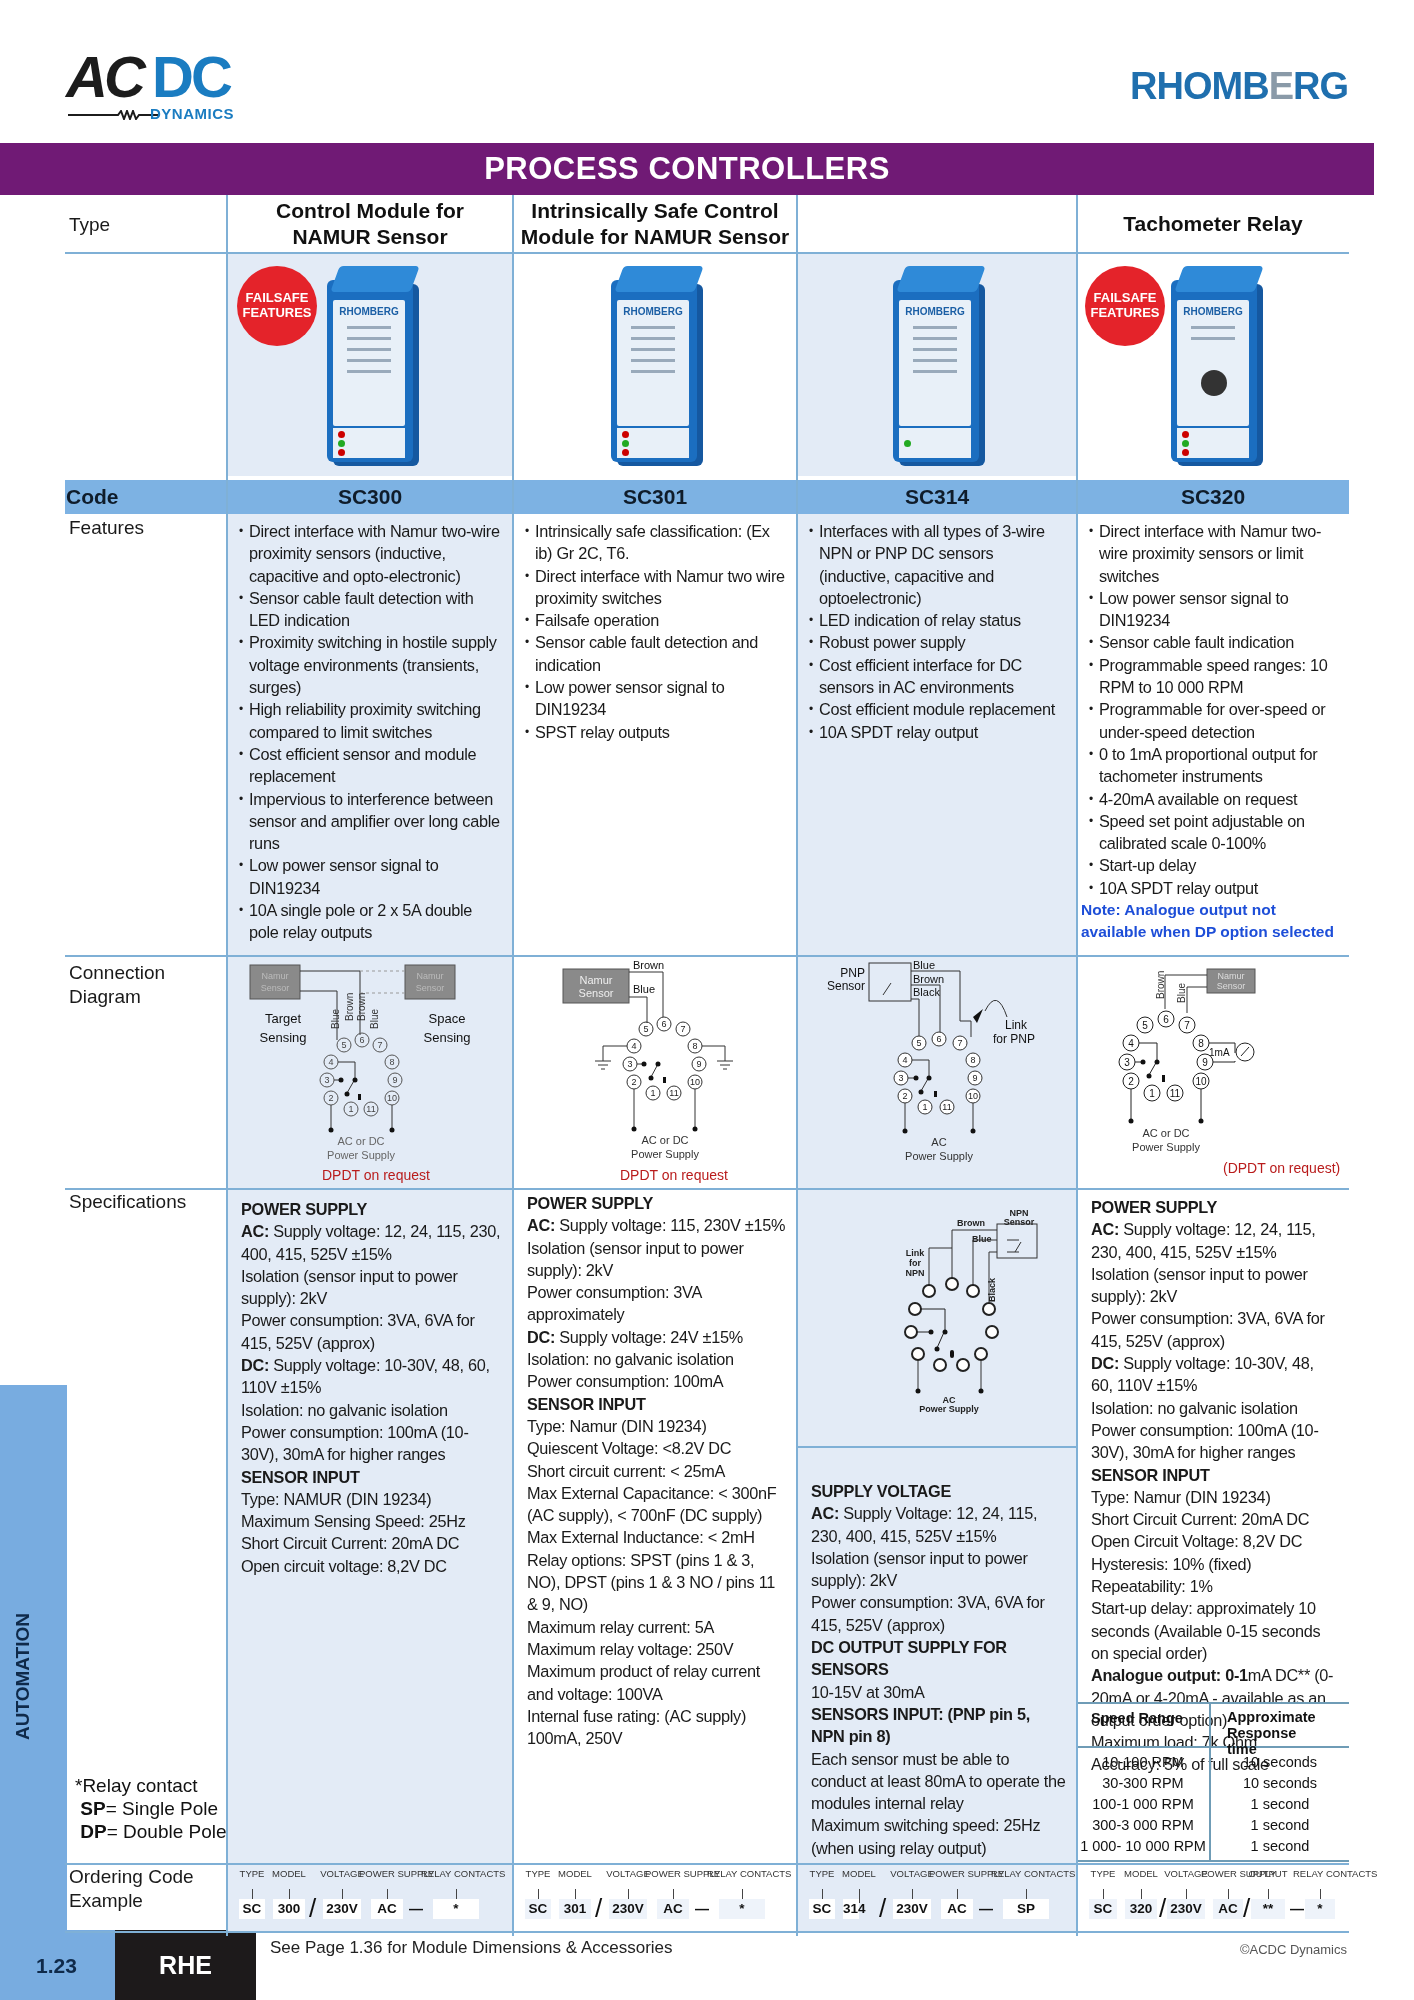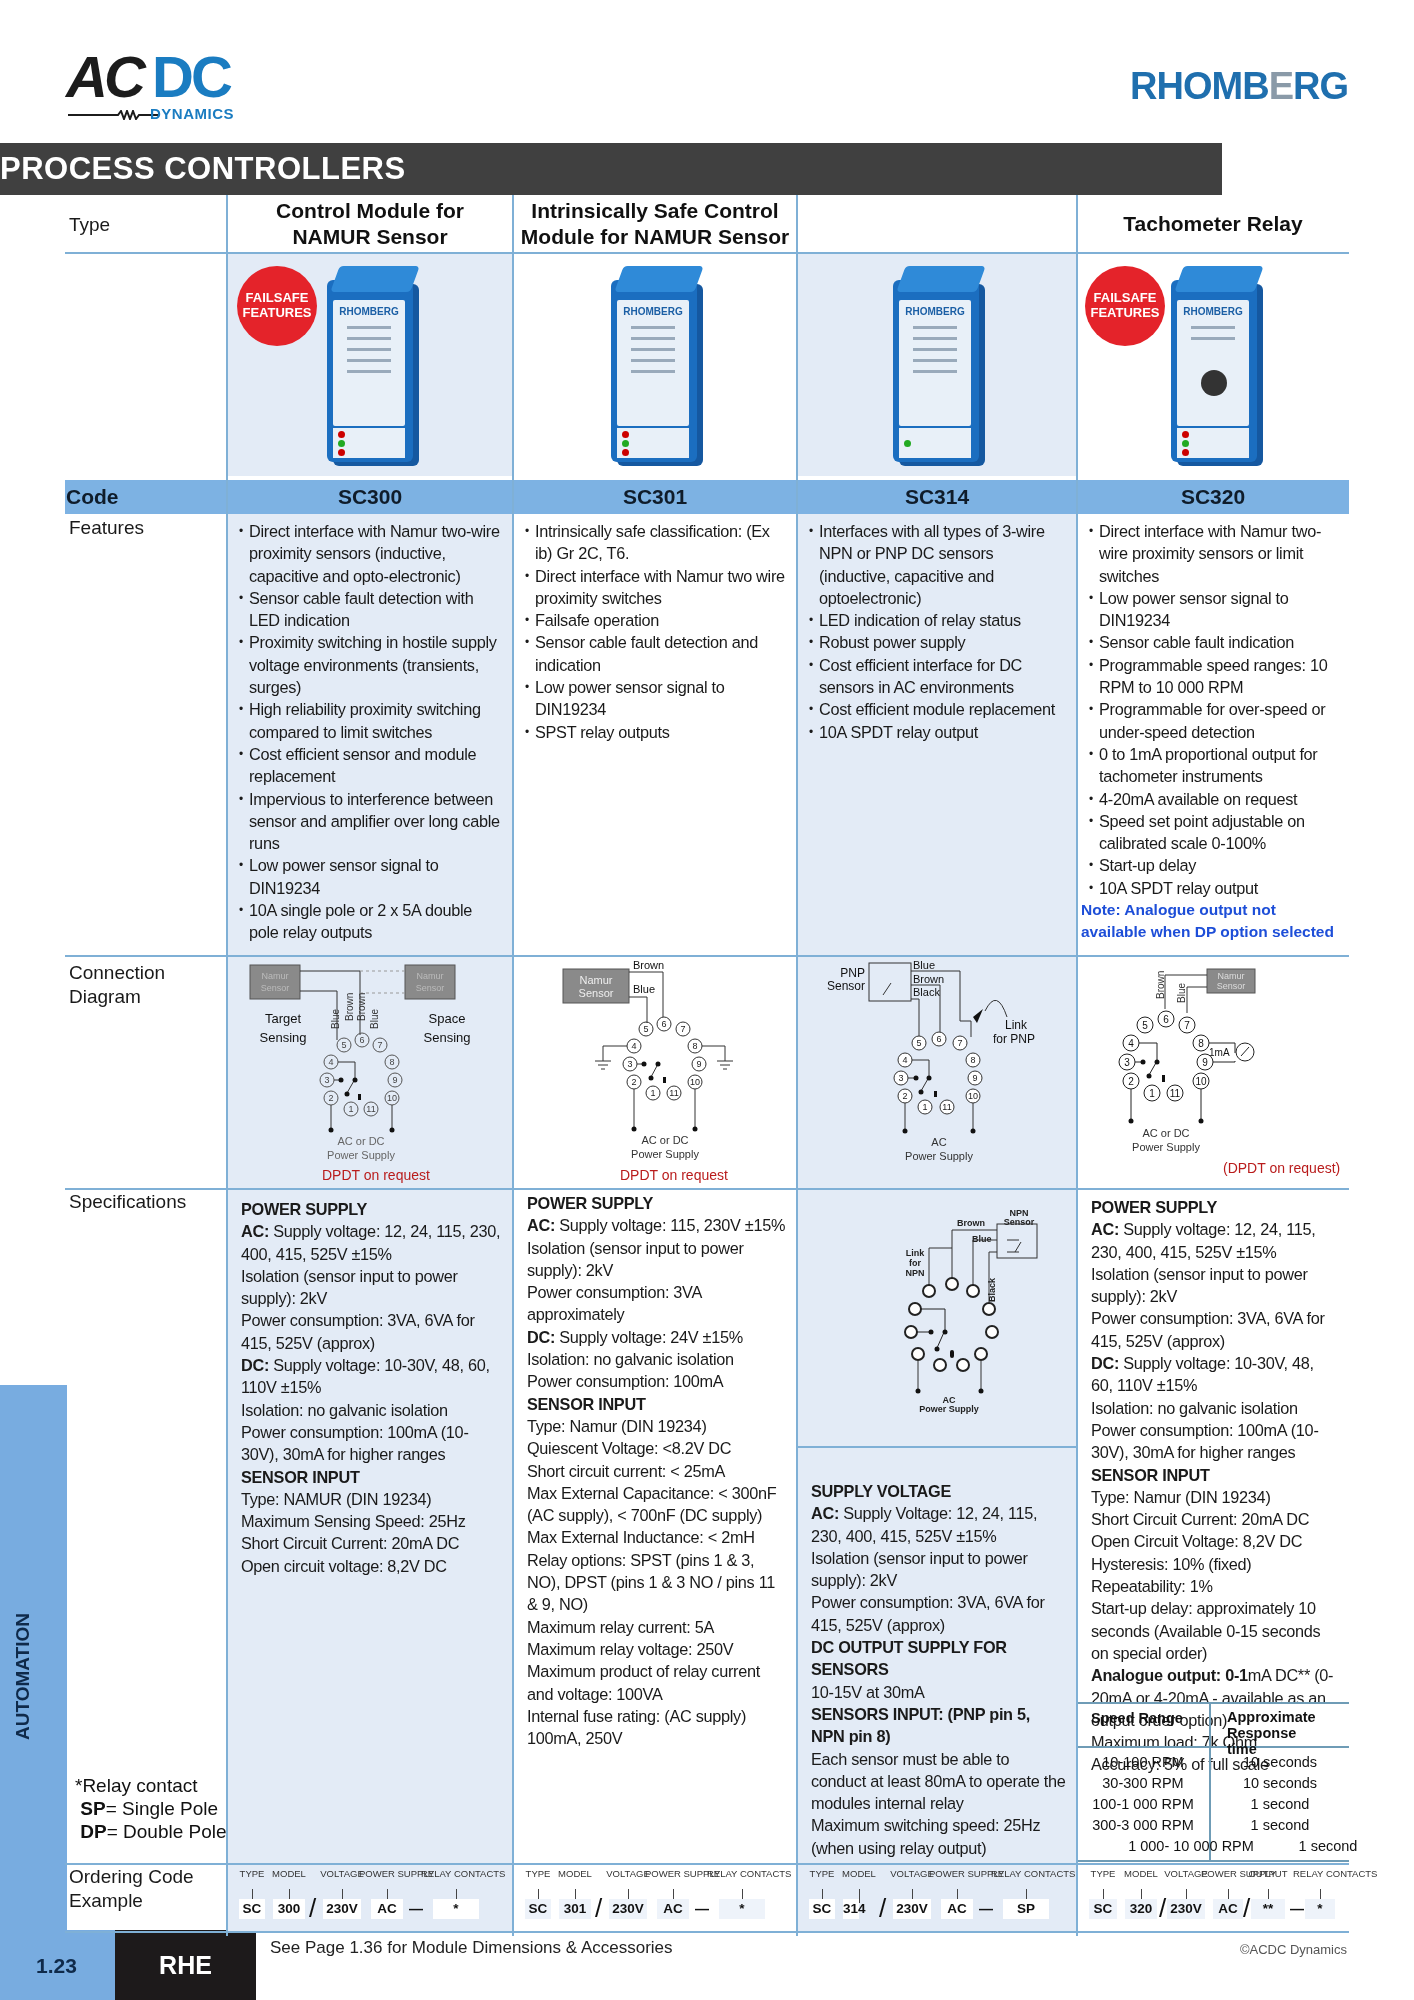--- a/index.html
+++ b/index.html
@@ -9,21 +9,21 @@
   
   .logo-acdc { position: absolute; left: 66px; top: 48px; width: 190px; height: 80px; }
   .logo-acdc .ac { position: absolute; left: 0; top: 0; font: italic 900 58px/58px "Liberation Sans", sans-serif; color: #1c1c1c; letter-spacing: -4px; }
   .logo-acdc .dc { position: absolute; left: 86px; top: 0; font: 900 58px/58px "Liberation Sans", sans-serif; color: #1a7cc1; letter-spacing: -3px; }
   .logo-acdc .dyn { position: absolute; left: 84px; top: 58px; font: 700 15px/16px "Liberation Sans", sans-serif; color: #1a7cc1; letter-spacing: 0.5px; }
   .logo-acdc .wire { position: absolute; left: 2px; top: 62px; width: 90px; height: 10px; }
   .logo-rhomberg { position: absolute; right: 66px; top: 66px; font: 700 38px/40px "Liberation Sans", sans-serif; color: #1f6fae; letter-spacing: -1px; }
   .logo-rhomberg .e { color: #8a9aa8; }
 
   
-  .title-band { position: absolute; left: 0; top: 143px; width: 1222px; height: 52px; background: #404040; color: #fff; text-align: left; font: 700 31px/52px "Liberation Sans", sans-serif; letter-spacing: 0.5px; }
+  .title-band { position: absolute; left: 0; top: 143px; width: 1374px; height: 52px; background: #701a75; color: #fff; text-align: center; font: 700 31px/52px "Liberation Sans", sans-serif; letter-spacing: 0.5px; }
 
   
   .side-strip { position: absolute; left: 0; top: 1385px; width: 67px; height: 560px; background: #78ace0; }
   .side-label { position: absolute; left: 12px; top: 1740px; width: 30px; height: 20px; transform-origin: left top; transform: rotate(-90deg); font: 700 19px/22px "Liberation Sans", sans-serif; color: #0f2a4a; white-space: nowrap; }
   .page-num-box { position: absolute; left: 0; top: 1930px; width: 115px; height: 70px; background: #78ace0; }
   .page-num { position: absolute; left: 36px; top: 1955px; font: 700 21px/22px "Liberation Sans", sans-serif; color: #0f2a4a; }
   .rhe-box { position: absolute; left: 115px; top: 1930px; width: 141px; height: 70px; background: #1d1a1b; color: #fff; font: 700 25px/70px "Liberation Sans", sans-serif; text-align: center; }
   .footer-note { position: absolute; left: 270px; top: 1938px; font: 17px/20px "Liberation Sans", sans-serif; color: #222; }
   .copyright { position: absolute; right: 67px; top: 1942px; font: 13px/16px "Liberation Sans", sans-serif; color: #555; }
 
@@ -646,21 +646,21 @@
             <span class="b">10 seconds</span>
           </div>
           <div class="tach-row" style="top: 92px;">
             <span class="a">100-1 000 RPM</span>
             <span class="b">1 second</span>
           </div>
           <div class="tach-row" style="top: 113px;">
             <span class="a">300-3 000 RPM</span>
             <span class="b">1 second</span>
           </div>
-          <div class="tach-row" style="top: 134px; margin-left: 48px;">
+          <div class="tach-row" style="top: 134px;">
             <span class="a">1 000- 10 000 RPM</span>
             <span class="b">1 second</span>
           </div>
         </div>
       <div class="tach-bottom"></div>
     </div>
   </div>
   <div class="hline" style="top:673px;"></div>
 
   <div class="row" style="top:675px;height:66px;">

